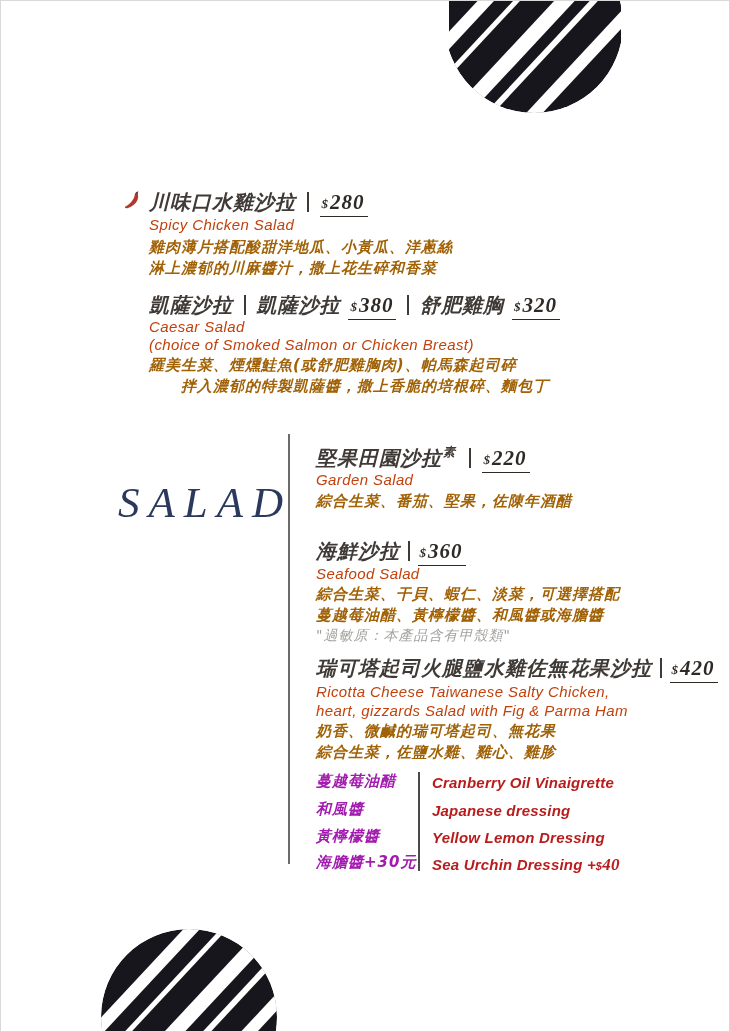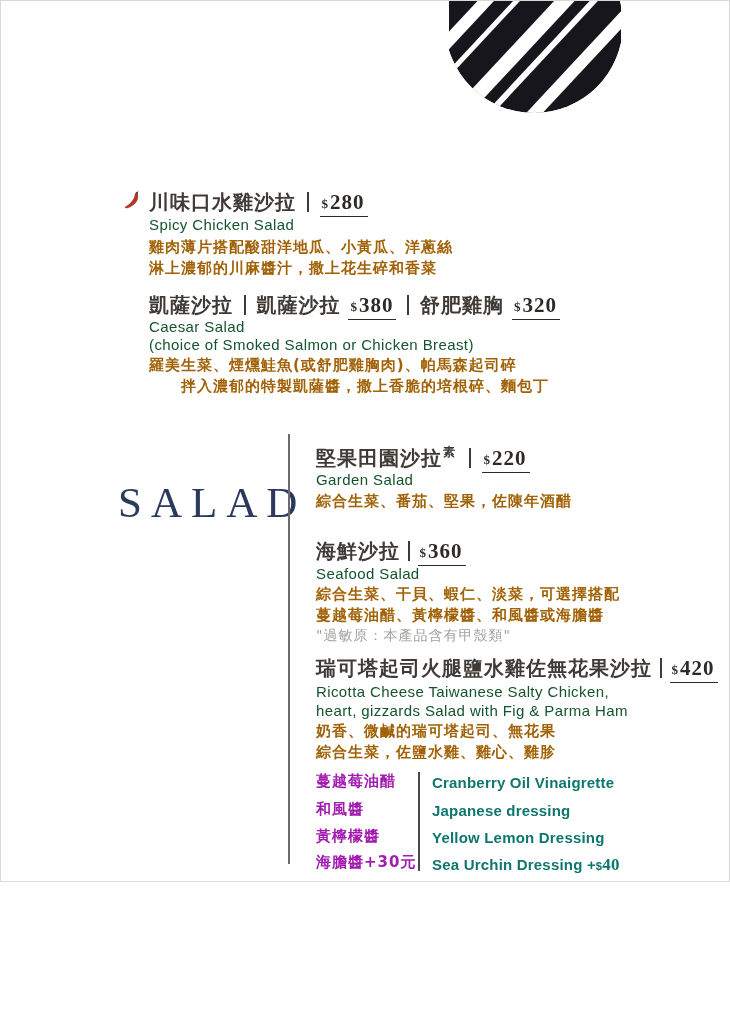--- a/index.html
+++ b/index.html
@@ -1,23 +1,24 @@
 <!DOCTYPE html>
 <html><head>
 <meta charset="utf-8">
 <style>
   * { margin:0; padding:0; box-sizing:border-box; }
   html,body { background:#ffffff; }
   .page {
     position:relative;
-    width:730px; height:882px;
+    width:730px; height:1032px;
     background:#ffffff;
     border:1px solid #d9d9d9;
     overflow:hidden;
     font-family:"DejaVu Sans", sans-serif;
+    font-style:italic;
   }
   .abs { position:absolute; }
 
   
   .zh-title {
     font-size:20px; font-weight:700; color:#3f3a36;
     letter-spacing:1px; white-space:nowrap;
     font-family:"DejaVu Sans", sans-serif;
   }
   .price {
@@ -27,21 +28,21 @@
     border-bottom:1.5px solid #2f2a26;
     padding:0 3px 1px 2px; line-height:22px;
   }
   .price .cur { font-size:13px; vertical-align:1px; margin-right:1px; }
   .price .num { font-size:21px; letter-spacing:1px; }
   .sep {
     display:inline-block; width:1.5px; height:20px;
     background:#3f3a36; margin:0 11px; vertical-align:-3px;
   }
   .en-sub {
-    font-size:15px; color:#14532d; letter-spacing:.4px;
+    font-size:15px; color:#c2410c; letter-spacing:.4px;
     font-family:"Liberation Sans", sans-serif; line-height:20px;
   }
   .zh-desc {
     font-size:15px; font-weight:600; color:#a16207;
     letter-spacing:1px; line-height:21px;
   }
   .note {
     font-size:14px; color:#a3a09c; letter-spacing:1px;
     font-weight:500;
   }
@@ -52,21 +53,21 @@
   .salad-title {
     font-family:"Liberation Serif", serif;
     font-size:43px; color:#2b3a5c; letter-spacing:9px;
     font-weight:500;
   }
   .vline { background:#6b6b6b; width:1.5px; }
   .dz {
     font-size:15px; font-weight:700; color:#a21caf; letter-spacing:1px;
   }
   .de {
-    font-size:15px; font-weight:700; color:#0f766e;
+    font-size:15px; font-weight:700; color:#b91c1c;
     font-family:"Liberation Sans", sans-serif; letter-spacing:.2px;
   }
   .de .cur-s { font-size:11px; }
 </style>
 </head>
 <body>
 
 <div class="page">
 
   <svg class="abs" style="left:448px; top:0; width:172px; height:116px;" viewBox="0 0 172 116">

